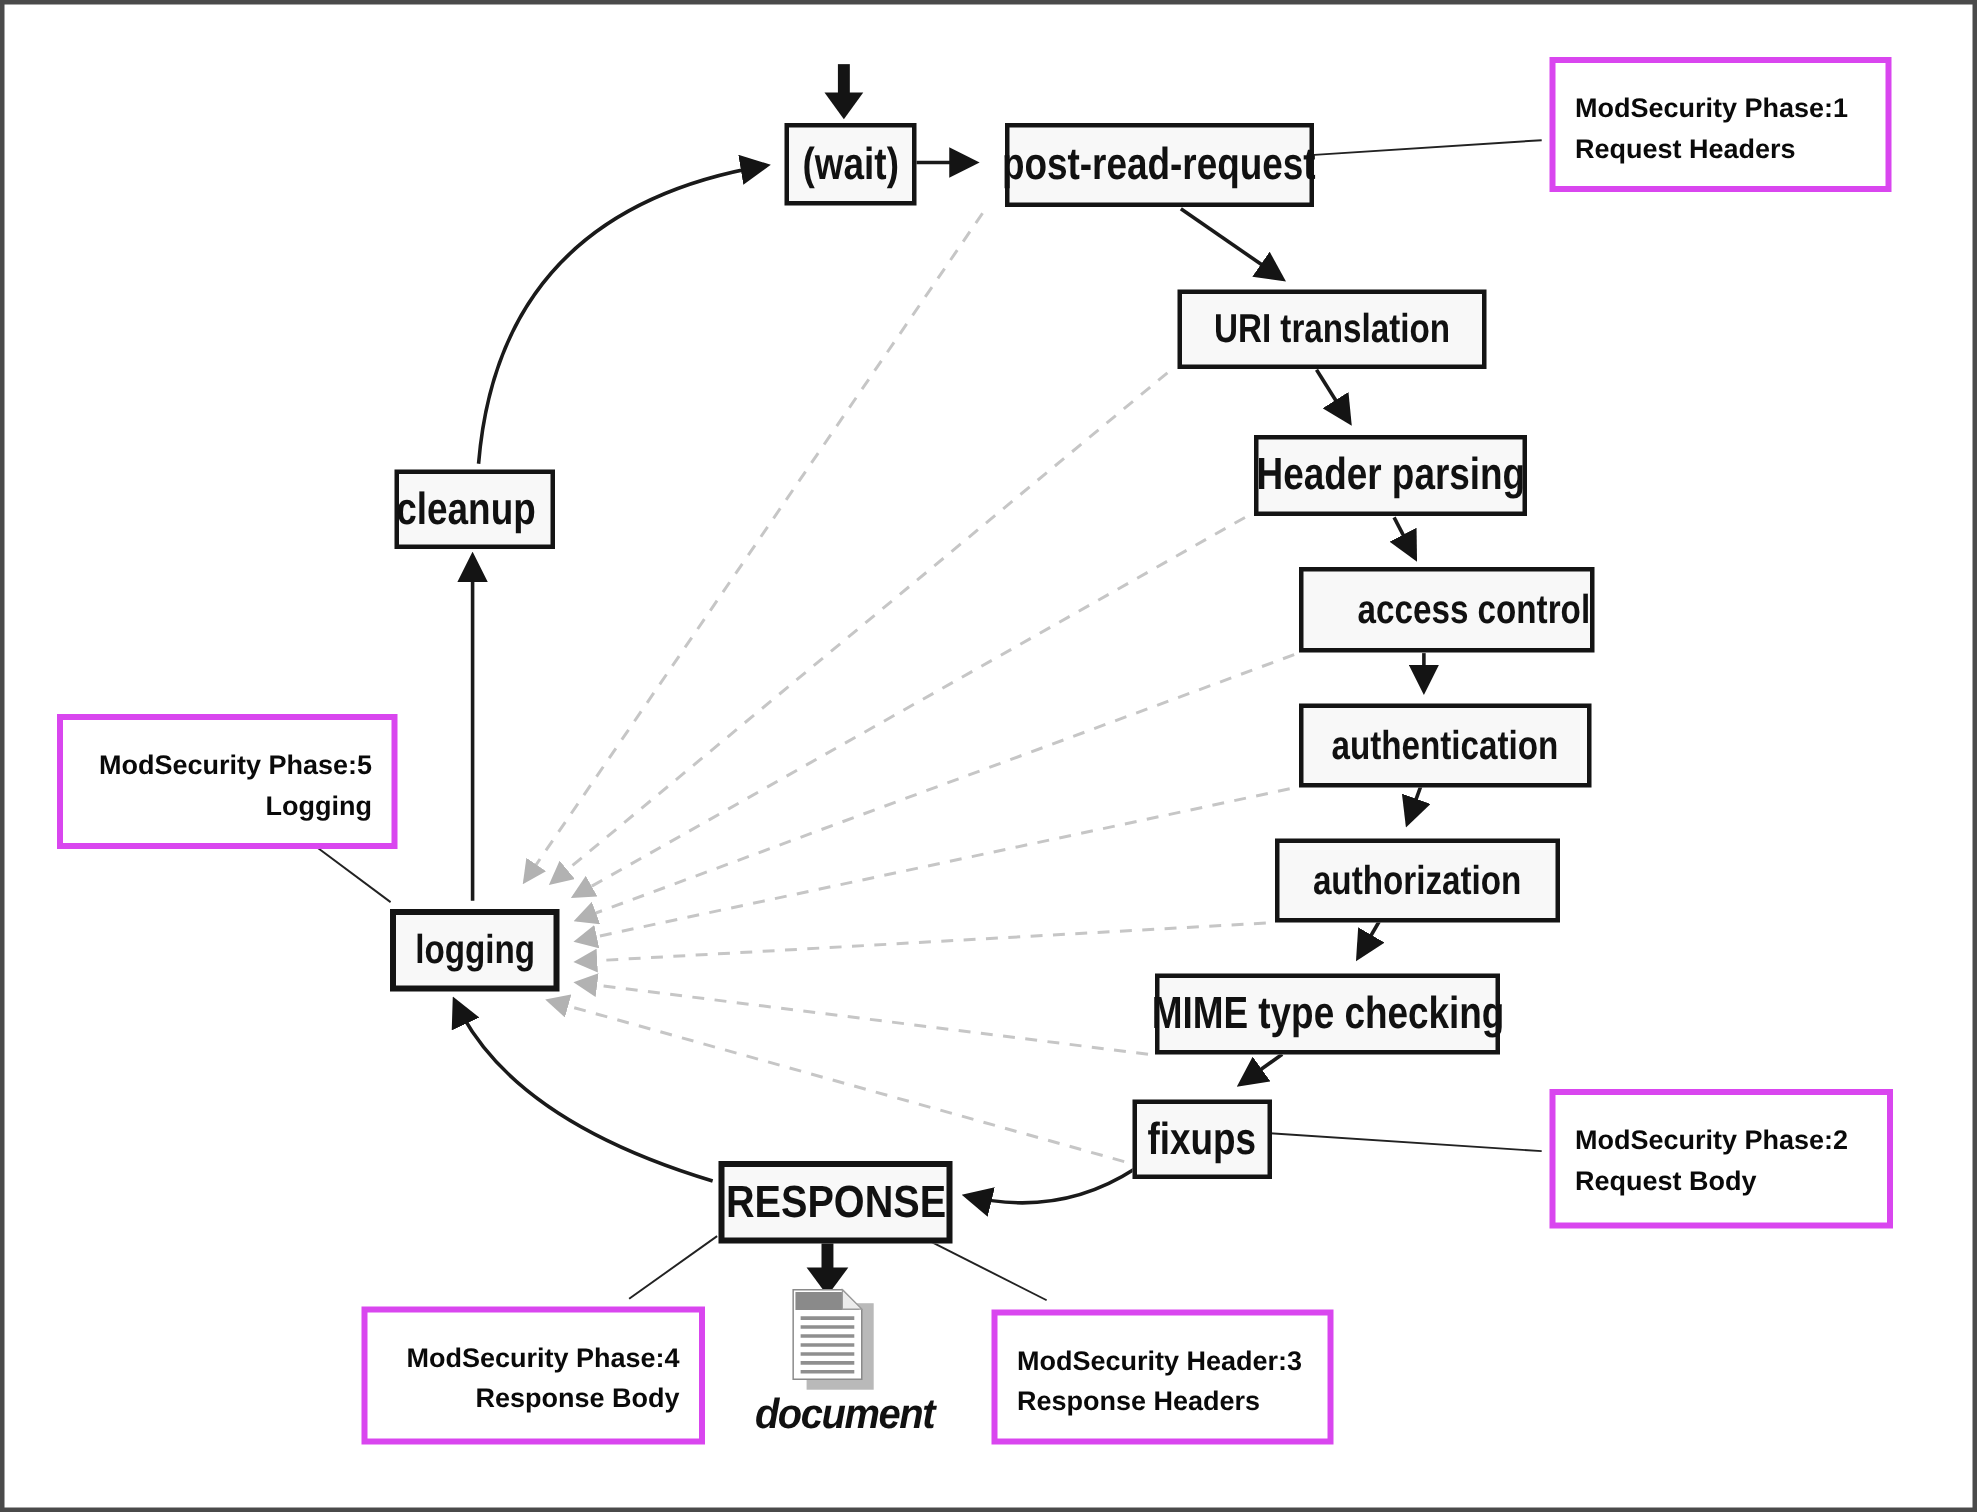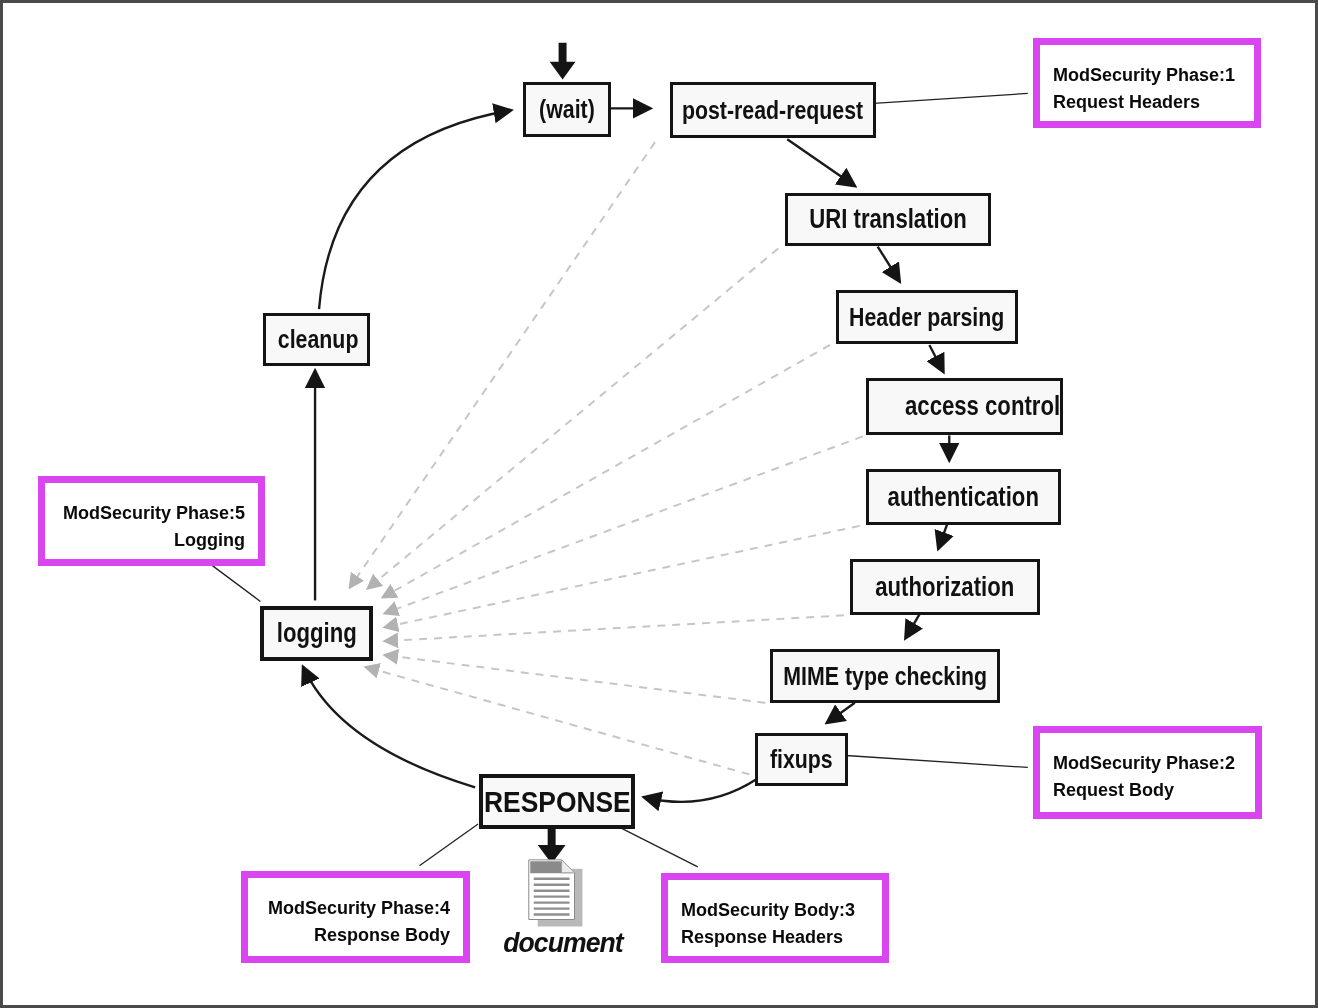--- a/index.html
+++ b/index.html
@@ -16,28 +16,28 @@
   .node{
     position:absolute;
     box-sizing:border-box;
     background:#f8f8f8;
     border:3px solid #141414;
     display:flex;align-items:center;justify-content:center;
     color:#111;
     white-space:nowrap;
   }
   .node span{display:inline-block;transform:scaleX(0.82);font-weight:bold;}
-  .n-med{font-size:26px;}
+  .n-med{font-size:30px;}
   .n-heavy{font-size:27px;}
   .b4{border-width:4px;}
   .ann{
     position:absolute;
     box-sizing:border-box;
     background:#fff;
-    border:7px solid #d946ef;
+    border:4px solid #d946ef;
     font-weight:bold;
     font-size:18px;
     line-height:27px;
     color:#0a0a0a;
     padding:17px 13px 0 13px;
   }
   .ann.right{text-align:right;}
   .ann.left{text-align:left;}
   #doc-label{
     position:absolute;left:495px;top:924px;width:130px;
@@ -159,21 +159,21 @@
 
   <div class="ann left" style="left:1030px;top:35px;width:228px;height:90px;">
     <div>ModSecurity Phase:1</div>
     <div>Request Headers</div>
   </div>
   <div class="ann left" style="left:1030px;top:723px;width:229px;height:93px;">
     <div>ModSecurity Phase:2</div>
     <div>Request Body</div>
   </div>
   <div class="ann left" style="left:658px;top:870px;width:228px;height:90px;">
-    <div>ModSecurity Body:3</div>
+    <div>ModSecurity Header:3</div>
     <div>Response Headers</div>
   </div>
   <div class="ann right" style="left:238px;top:868px;width:229px;height:92px;">
     <div>ModSecurity Phase:4</div>
     <div>Response Body</div>
   </div>
   <div class="ann right" style="left:35px;top:473px;width:227px;height:90px;">
     <div>ModSecurity Phase:5</div>
     <div>Logging</div>
   </div>

